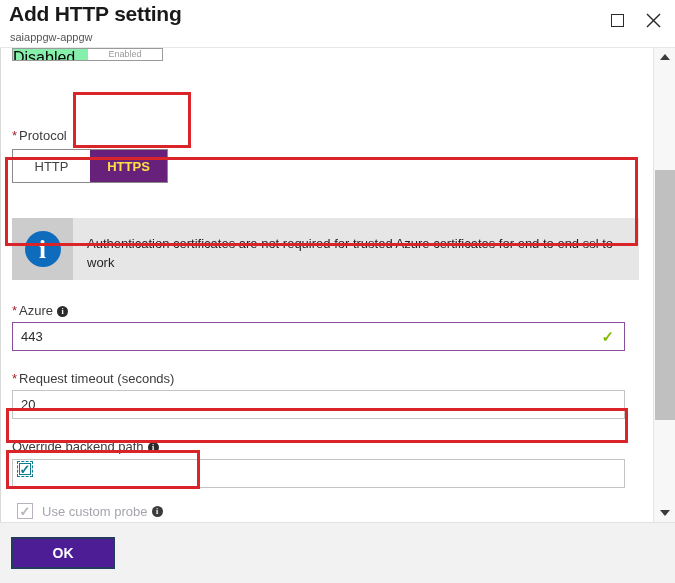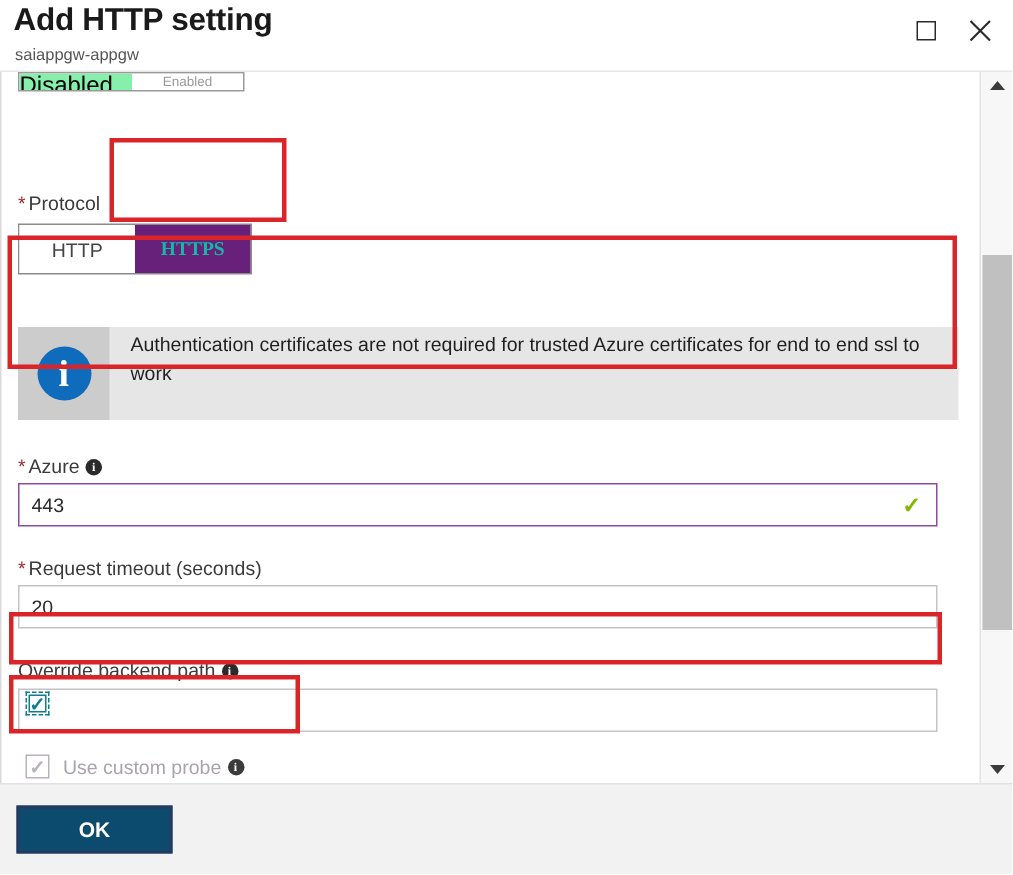--- a/index.html
+++ b/index.html
@@ -126,21 +126,21 @@
     border: 1px solid #8a8a8a;
   }
   .proto .opt {
     width: 77px;
     display: flex; align-items: center; justify-content: center;
     font-size: 13px;
     cursor: pointer;
     user-select: none;
   }
   .proto .opt.off { background: #ffffff; color: #444444; }
-  .proto .opt.on  { background: #68217a; color: #14b8a6; font-weight: 600; font-family: Liberation Serif, serif; }
+  .proto .opt.on  { background: #68217a; color: #fde047; font-weight: 600; }
 
   
   .banner {
     position: absolute;
     left: 11px; top: 170px;
     width: 627px; height: 62px;
     background: #e6e6e6;
     display: flex;
     align-items: flex-start;
   }
@@ -155,21 +155,21 @@
     border-radius: 50%;
     background: #0f6cbd;
     color: #ffffff;
     display: flex; align-items: center; justify-content: center;
     font-family: "Liberation Serif", serif;
     font-size: 25px;
     font-weight: 700;
     line-height: 1;
   }
   .banner .btext {
-    padding: 3px 14px 0 14px;
+    padding: 17px 14px 0 14px;
     font-size: 13px;
     color: #1f1f1f;
     line-height: 1.45;
   }
 
   
   .tinput {
     position: absolute;
     height: 29px;
     background: #ffffff;
@@ -256,21 +256,21 @@
     position: absolute;
     left: 0; bottom: 0;
     width: 675px; height: 61px;
     background: #f2f2f2;
     border-top: 1px solid #e2e2e2;
   }
   .ok-btn {
     position: absolute;
     left: 11px; top: 14px;
     width: 104px; height: 32px;
-    background: #0c4a6e;
+    background: #4c1d95;
     border: 2px solid #243a5e;
     color: #ffffff;
     font-size: 14px;
     font-weight: 700;
     display: flex; align-items: center; justify-content: center;
     cursor: pointer;
     user-select: none;
   }
 </style>
 </head>

